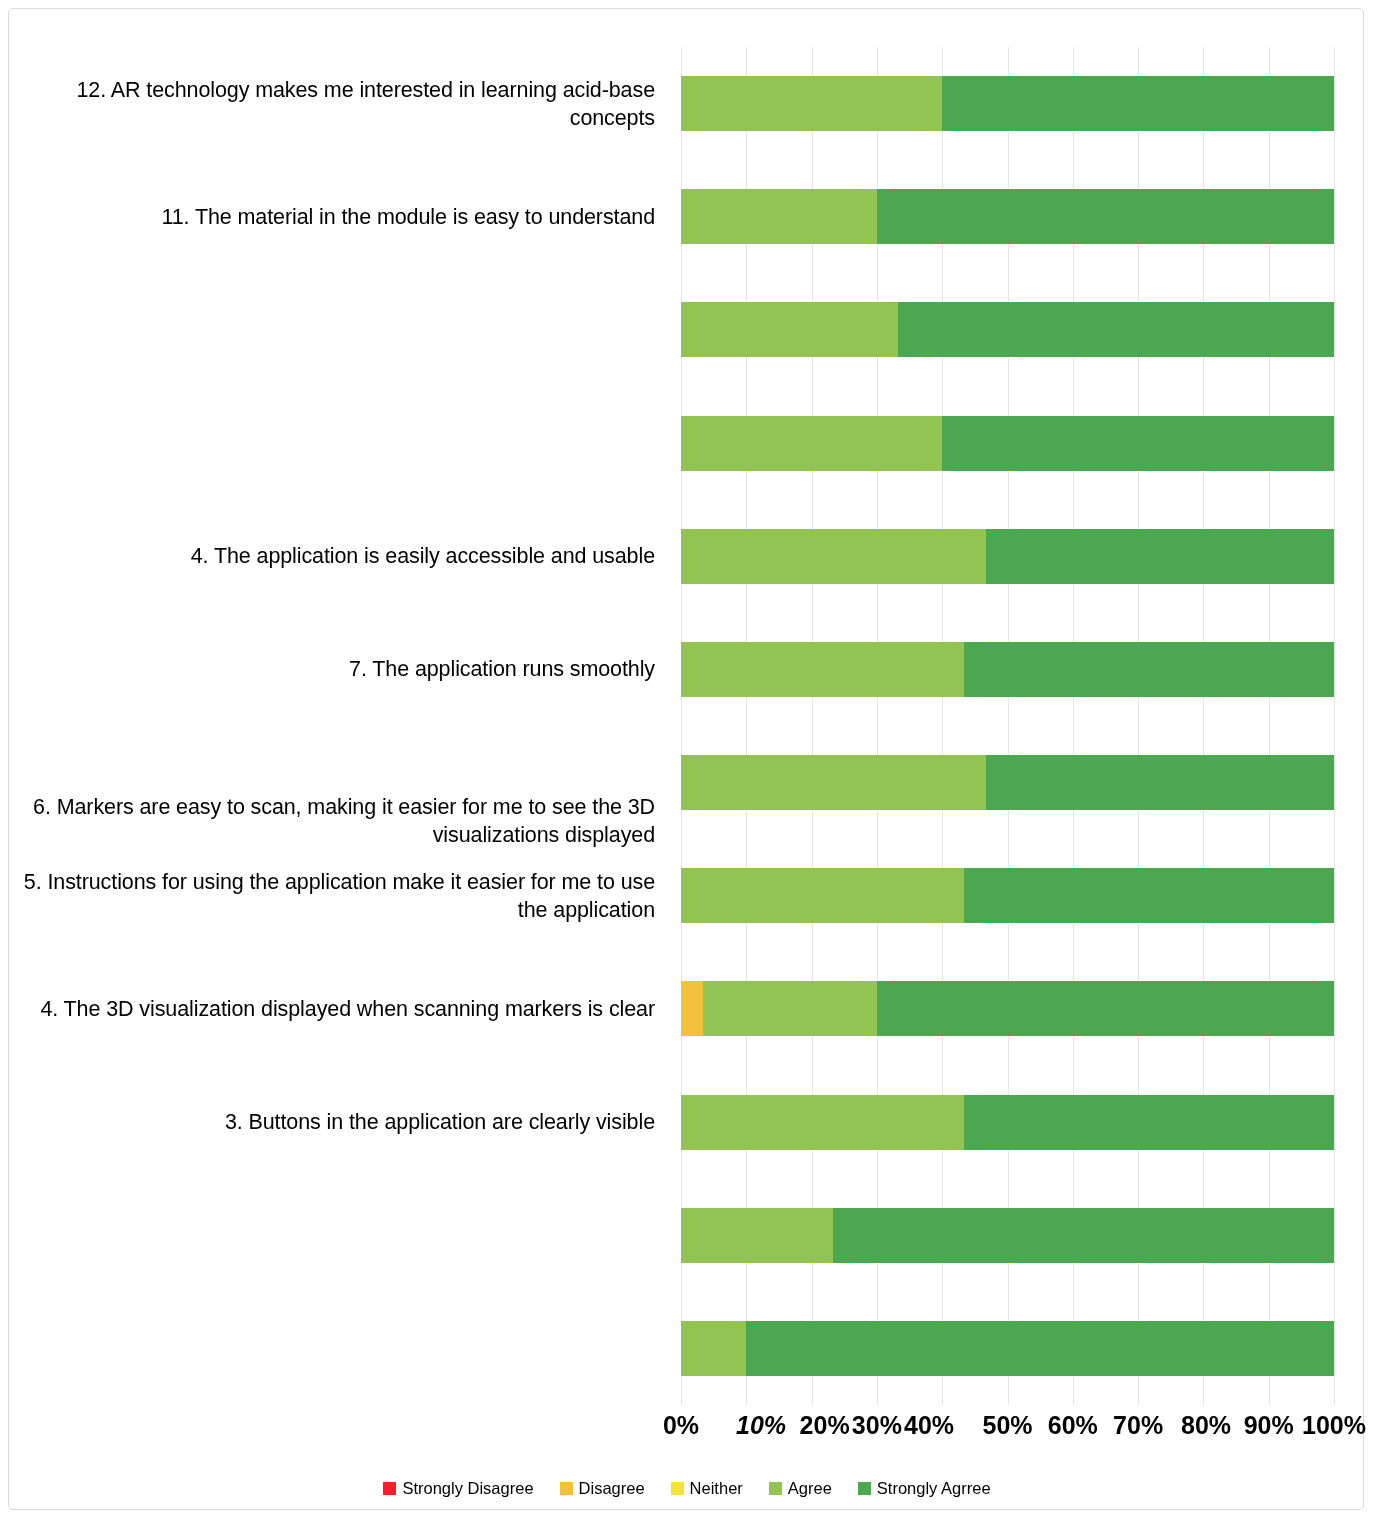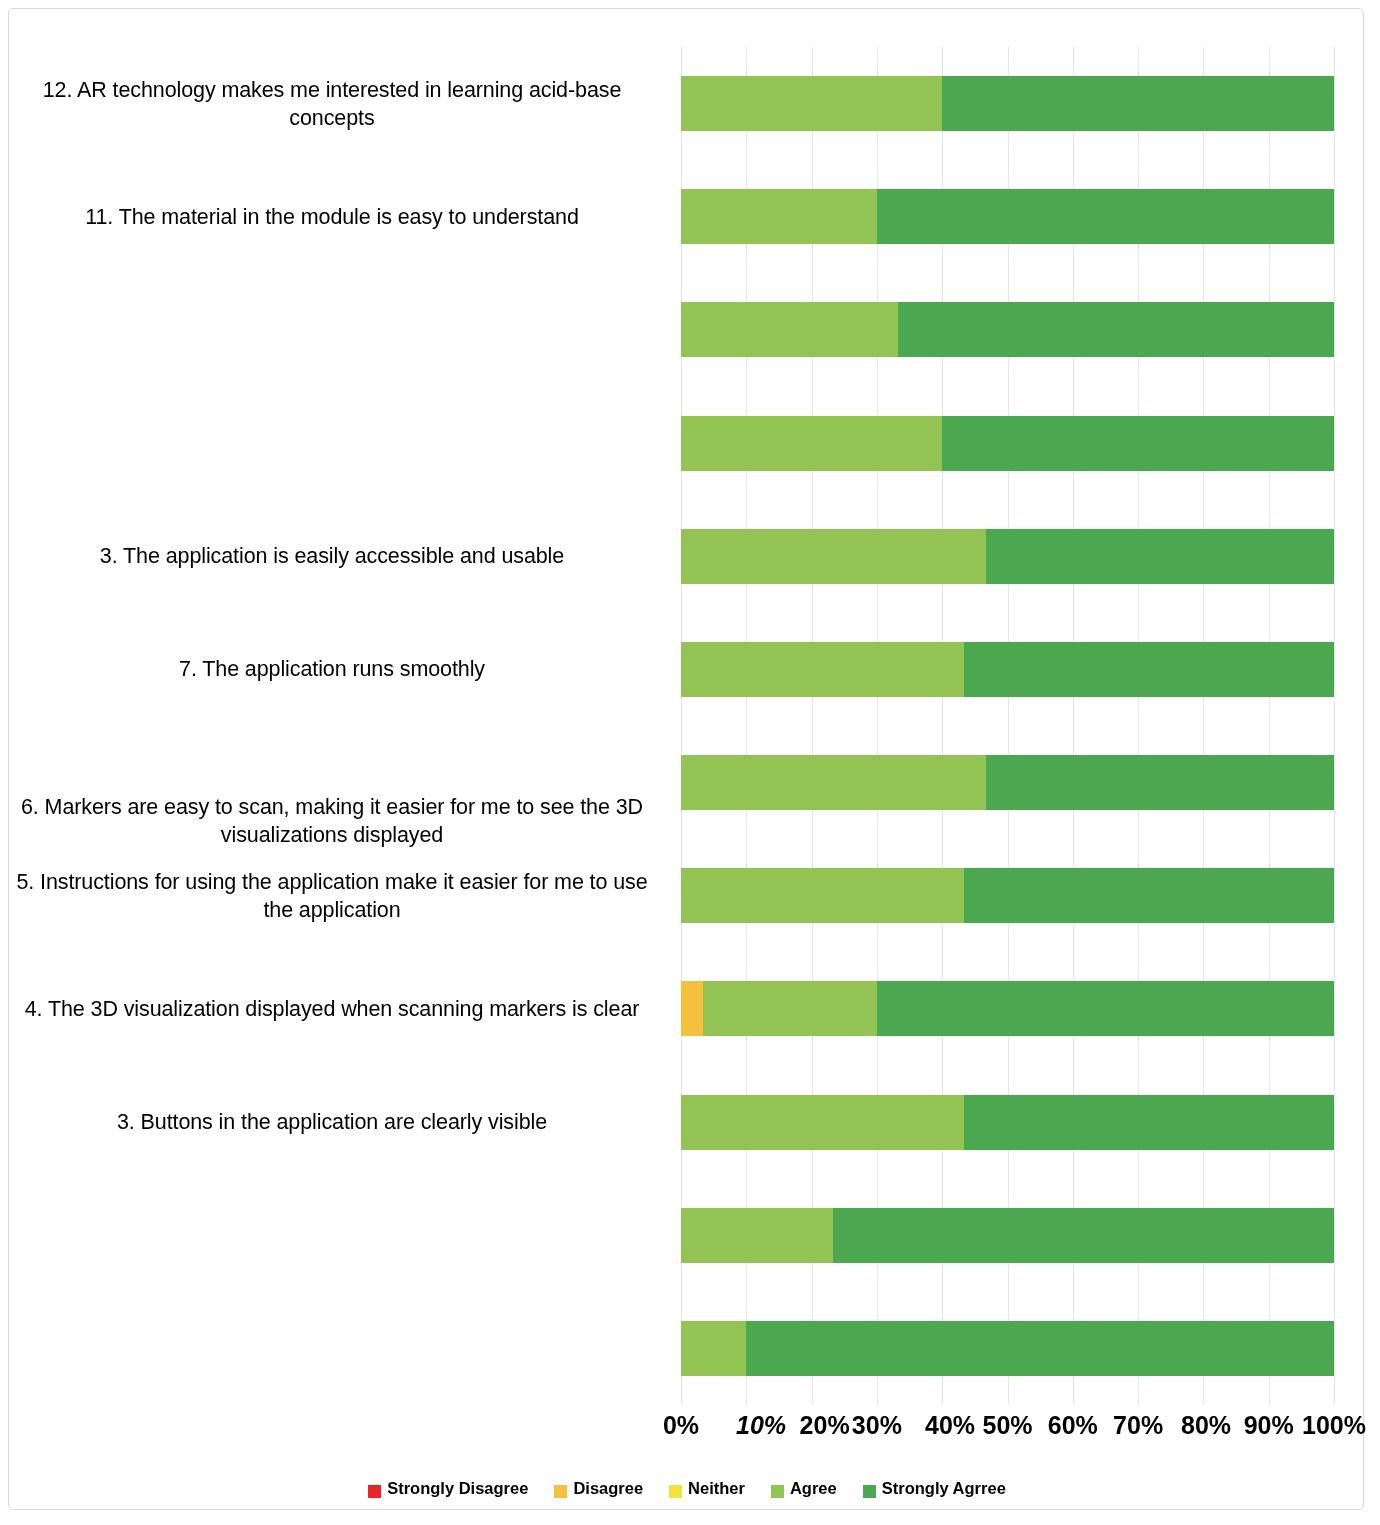--- a/index.html
+++ b/index.html
@@ -46,21 +46,21 @@
     position: absolute;
     left: 0px;
     top: 38px;
     width: 660px;
     height: 1358px;
   }
   .cat-label {
     position: absolute;
     right: 14px;
     width: 646px;
-    text-align: center;
+    text-align: right;
     font-size: 21.5px;
     line-height: 28px;
     color: #000000;
     letter-spacing: -0.1px;
   }
 
   
   #bars-layer {
     position: absolute;
     left: 672px;
@@ -103,23 +103,22 @@
     left: 0px;
     top: 1470px;
     width: 1356px;
     display: flex;
     justify-content: center;
     align-items: center;
     gap: 26px;
   }
   .legend-item {
     display: flex;
-    align-items: flex-end;
+    align-items: center;
     gap: 6px;
-    font-weight: bold;
   }
   .legend-swatch {
     width: 13px;
     height: 13px;
     display: inline-block;
   }
   .legend-text {
     font-size: 16.5px;
     color: #000000;
     white-space: nowrap;
@@ -143,21 +142,21 @@
       <div class="gridline" style="left: 587.7px;"></div>
       <div class="gridline" style="left: 653px;"></div>
     </div>
 
   <div id="category-labels">
       <div class="cat-label" style="top: 1061.08px;">3. Buttons in the application are clearly visible</div>
       <div class="cat-label" style="top: 947.917px;">4. The 3D visualization displayed when scanning markers is clear</div>
       <div class="cat-label" style="top: 820.75px;">5. Instructions for using the application make it easier for me to use the application</div>
       <div class="cat-label" style="top: 746px;">6. Markers are easy to scan, making it easier for me to see the 3D visualizations displayed</div>
       <div class="cat-label" style="top: 608.417px;">7. The application runs smoothly</div>
-      <div class="cat-label" style="top: 495.25px;">3. The application is easily accessible and usable</div>
+      <div class="cat-label" style="top: 495.25px;">4. The application is easily accessible and usable</div>
       <div class="cat-label" style="top: 155.75px;">11. The material in the module is easy to understand</div>
       <div class="cat-label" style="top: 28.5833px;">12. AR technology makes me interested in learning acid-base concepts</div>
     </div>
 
   <div id="bars-layer">
       <div class="bar-row" style="top: 1273.92px; height: 55px;">
         <div class="seg" title="Agree: 10%" style="width: 65.3px; background: rgb(146, 195, 83);"></div>
         <div class="seg" title="Strongly Agrree: 90%" style="width: 587.7px; background: rgb(76, 168, 80);"></div>
       </div>
       <div class="bar-row" style="top: 1160.75px; height: 55px;">
@@ -205,21 +204,21 @@
         <div class="seg" title="Agree: 40%" style="width: 261.2px; background: rgb(146, 195, 83);"></div>
         <div class="seg" title="Strongly Agrree: 60%" style="width: 391.8px; background: rgb(76, 168, 80);"></div>
       </div>
     </div>
 
   <div id="x-axis">
       <div class="tick-label" style="left: 0px;">0%</div>
       <div class="tick-label" style="left: 80px; font-style: italic;">10%</div>
       <div class="tick-label" style="left: 130.6px; margin-left: 13px;">20%</div>
       <div class="tick-label" style="left: 195.9px;">30%</div>
-      <div class="tick-label" style="left: 269px;">40%</div>
+      <div class="tick-label" style="left: 248px;">40%</div>
       <div class="tick-label" style="left: 326.5px;">50%</div>
       <div class="tick-label" style="left: 391.8px;">60%</div>
       <div class="tick-label" style="left: 457.1px;">70%</div>
       <div class="tick-label" style="left: 525px;">80%</div>
       <div class="tick-label" style="left: 587.7px;">90%</div>
       <div class="tick-label" style="left: 653px;">100%</div>
     </div>
 
   <div id="legend">
       <div class="legend-item">

